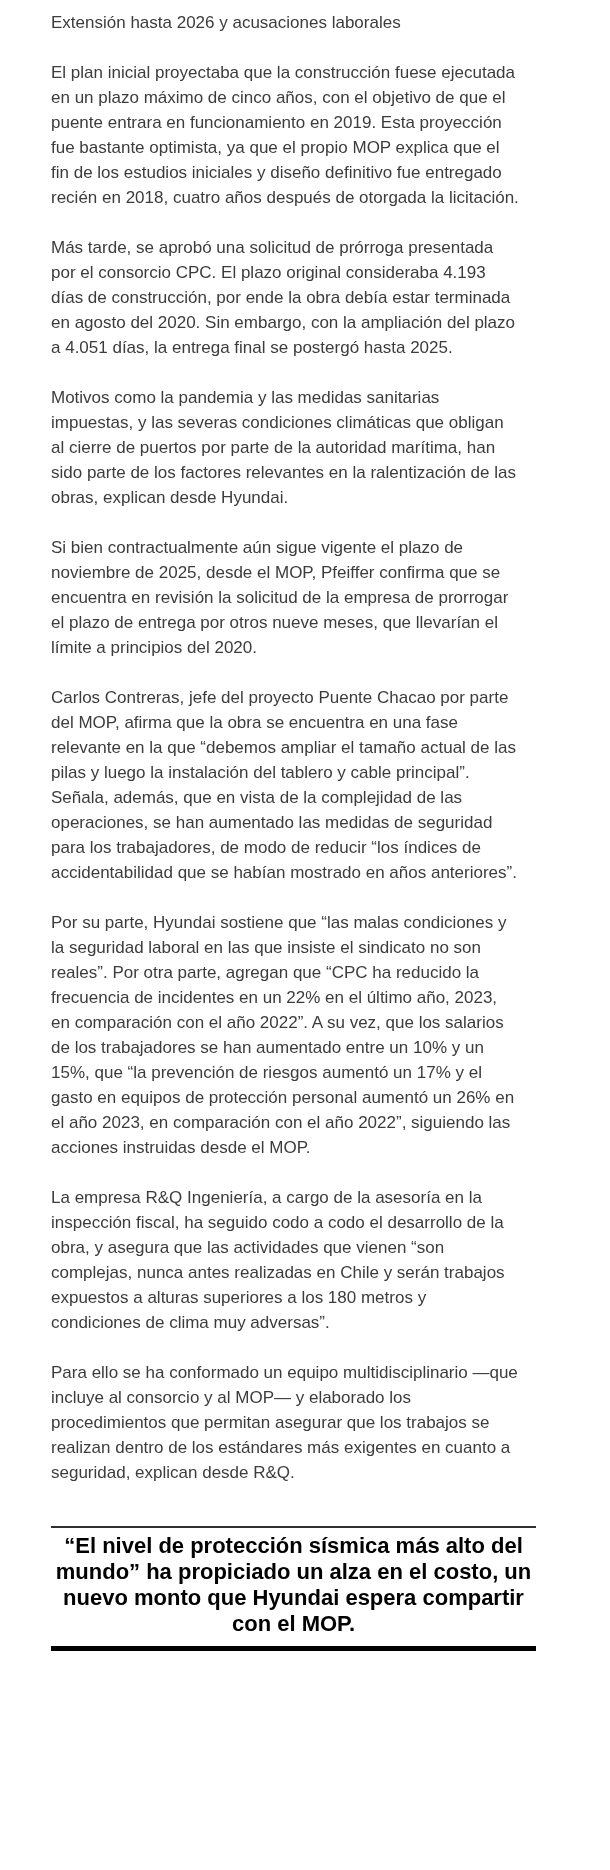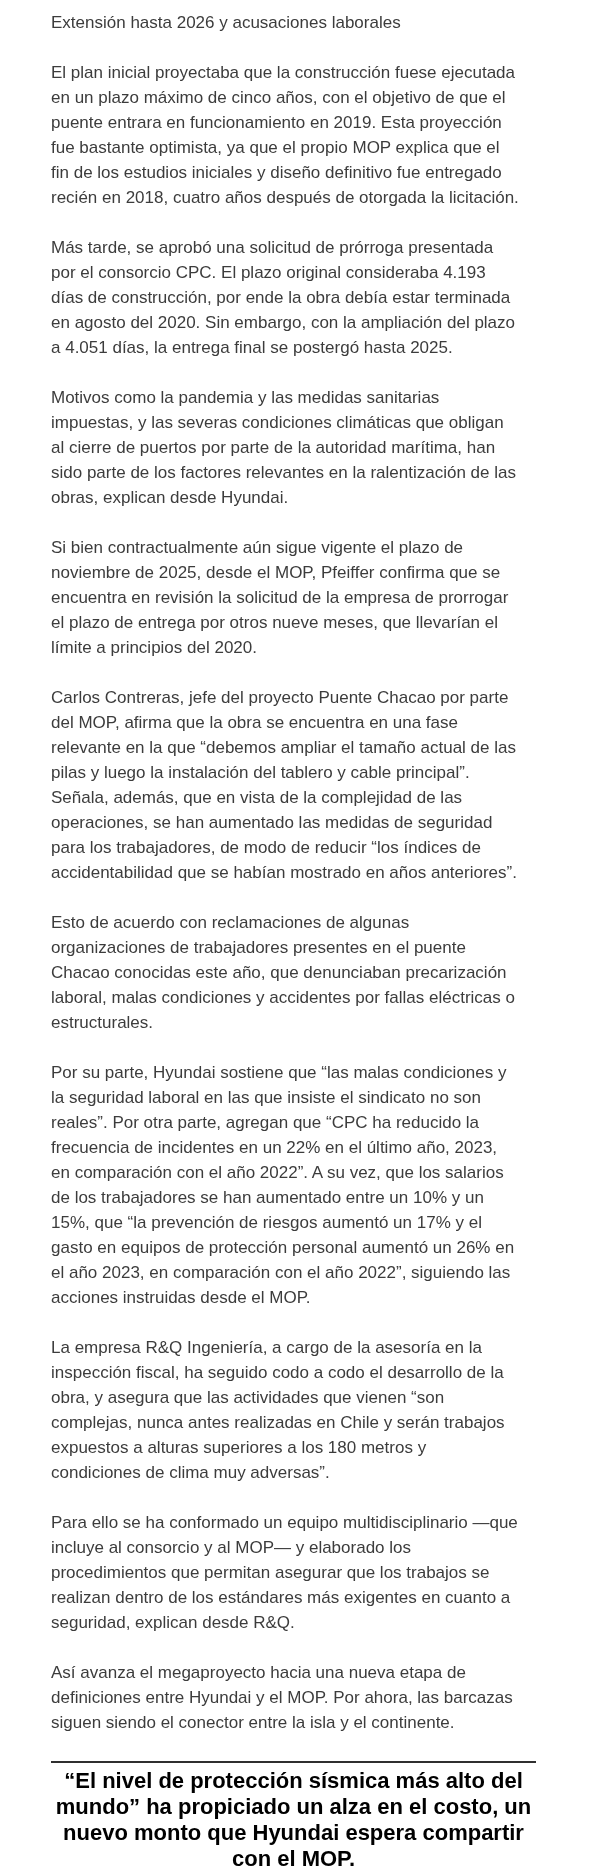--- a/index.html
+++ b/index.html
@@ -23,21 +23,21 @@
     font-size: 17px;
     line-height: 25px;
     font-weight: 400;
     margin: 0 0 25px 0;
     color: #3c3c3c;
   }
   .para {
     margin: 0 16px 25px 0;
   }
   .pullquote {
-    margin-top: 26px;
+    margin-top: 41px;
     border-top: 2px solid #2f2f2f;
     border-bottom: 5px solid #000000;
     padding: 5px 0 9px 0;
   }
   .pullquote-text {
     margin: 0;
     text-align: center;
     font-family: "Liberation Sans", "DejaVu Sans", sans-serif;
     font-size: 22px;
     line-height: 26px;
@@ -51,24 +51,22 @@
 <div class="page">
   <main class="content">
 
     <h2 class="section-heading">Extensión hasta 2026 y acusaciones laborales</h2>
 
     <p class="para">El plan inicial proyectaba que la construcción fuese ejecutada en un plazo máximo de cinco años, con el objetivo de que el puente entrara en funcionamiento en 2019. Esta proyección fue bastante optimista, ya que el propio MOP explica que el fin de los estudios iniciales y diseño definitivo fue entregado recién en 2018, cuatro años después de otorgada la licitación.</p>
     <p class="para">Más tarde, se aprobó una solicitud de prórroga presentada por el consorcio CPC. El plazo original consideraba 4.193 días de construcción, por ende la obra debía estar terminada en agosto del 2020. Sin embargo, con la ampliación del plazo a 4.051 días, la entrega final se postergó hasta 2025.</p>
     <p class="para">Motivos como la pandemia y las medidas sanitarias impuestas, y las severas condiciones climáticas que obligan al cierre de puertos por parte de la autoridad marítima, han sido parte de los factores relevantes en la ralentización de las obras, explican desde Hyundai.</p>
     <p class="para">Si bien contractualmente aún sigue vigente el plazo de noviembre de 2025, desde el MOP, Pfeiffer confirma que se encuentra en revisión la solicitud de la empresa de prorrogar el plazo de entrega por otros nueve meses, que llevarían el límite a principios del 2020.</p>
     <p class="para">Carlos Contreras, jefe del proyecto Puente Chacao por parte del MOP, afirma que la obra se encuentra en una fase relevante en la que “debemos ampliar el tamaño actual de las pilas y luego la instalación del tablero y cable principal”. Señala, además, que en vista de la complejidad de las operaciones, se han aumentado las medidas de seguridad para los trabajadores, de modo de reducir “los índices de accidentabilidad que se habían mostrado en años anteriores”.</p>
-    <p class="para">Esto de acuerdo con reclamaciones de algunas organizaciones de trabajadores presentes en el puente Chacao conocidas este año, que denunciaban precarización laboral, malas condiciones y accidentes por fallas eléctricas o estructurales.</p>
     <p class="para">Por su parte, Hyundai sostiene que “las malas condiciones y la seguridad laboral en las que insiste el sindicato no son reales”. Por otra parte, agregan que “CPC ha reducido la frecuencia de incidentes en un 22% en el último año, 2023, en comparación con el año 2022”. A su vez, que los salarios de los trabajadores se han aumentado entre un 10% y un 15%, que “la prevención de riesgos aumentó un 17% y el gasto en equipos de protección personal aumentó un 26% en el año 2023, en comparación con el año 2022”, siguiendo las acciones instruidas desde el MOP.</p>
     <p class="para">La empresa R&amp;Q Ingeniería, a cargo de la asesoría en la inspección fiscal, ha seguido codo a codo el desarrollo de la obra, y asegura que las actividades que vienen “son complejas, nunca antes realizadas en Chile y serán trabajos expuestos a alturas superiores a los 180 metros y condiciones de clima muy adversas”.</p>
     <p class="para">Para ello se ha conformado un equipo multidisciplinario —que incluye al consorcio y al MOP— y elaborado los procedimientos que permitan asegurar que los trabajos se realizan dentro de los estándares más exigentes en cuanto a seguridad, explican desde R&amp;Q.</p>
-    <p class="para">Así avanza el megaproyecto hacia una nueva etapa de definiciones entre Hyundai y el MOP. Por ahora, las barcazas siguen siendo el conector entre la isla y el continente.</p>
 
     <section class="pullquote">
       <h3 class="pullquote-text">“El nivel de protección sísmica más alto del mundo” ha propiciado un alza en el costo, un nuevo monto que Hyundai espera compartir con el MOP.</h3>
     </section>
 
   </main>
 </div>
 
 </body></html>

